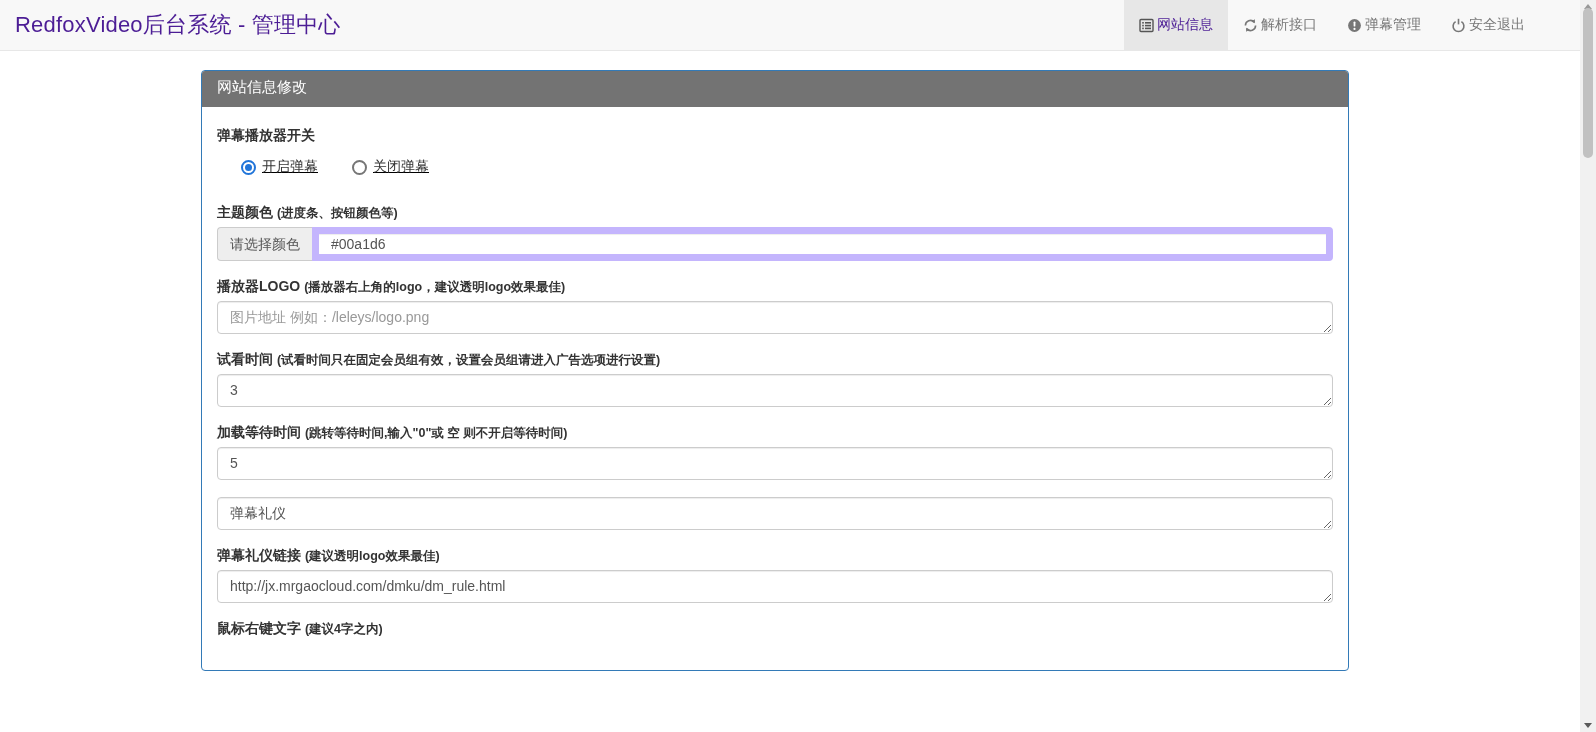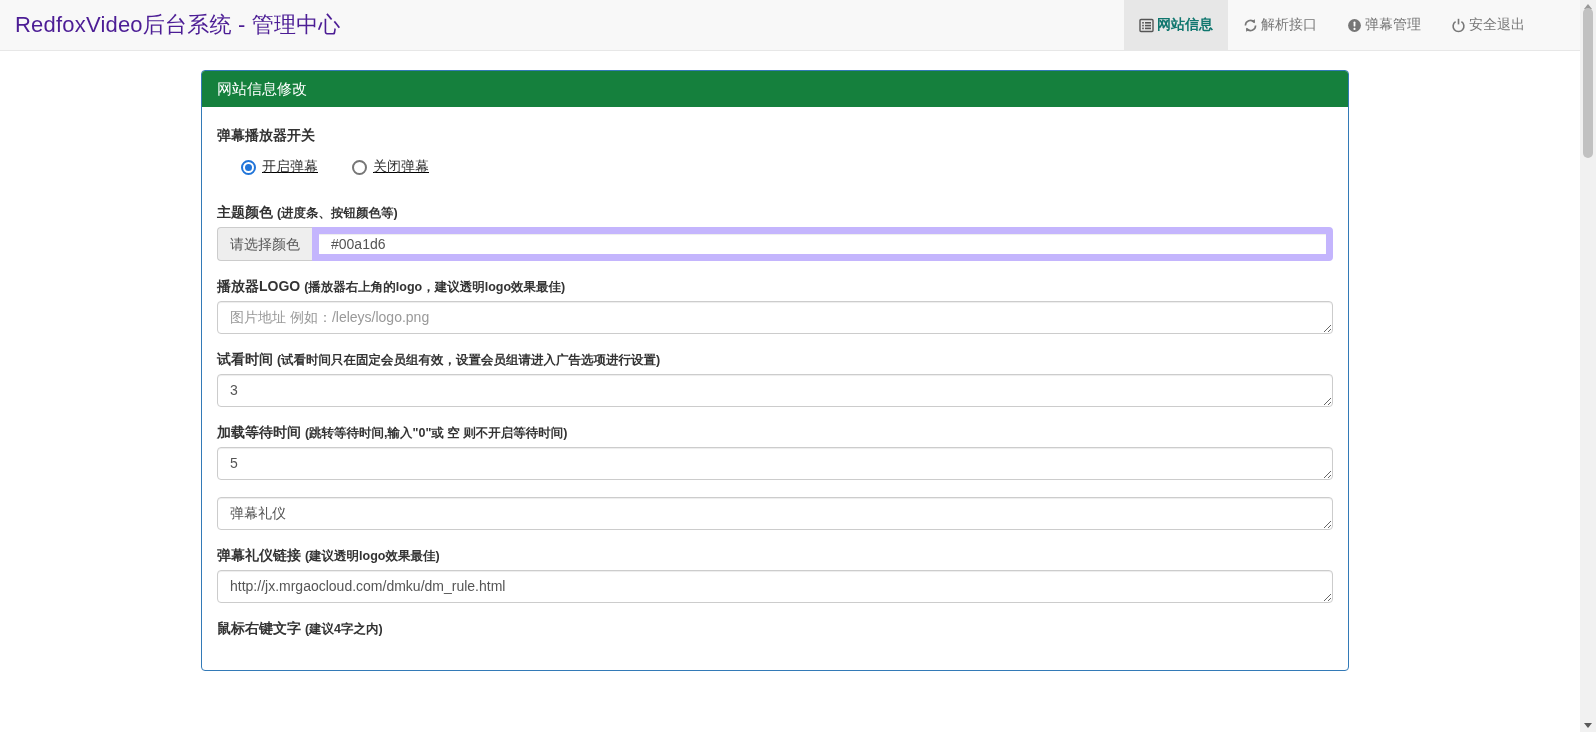--- a/index.html
+++ b/index.html
@@ -27,21 +27,21 @@
   .nav-list {
     display: flex; align-items: stretch;
     height: 50px; margin: 0 40px 0 0; padding: 0; list-style: none;
   }
   .nav-item {
     display: flex; align-items: center; gap: 3px;
     padding: 0 15px;
     font-size: 14px; color: #777;
     cursor: pointer; white-space: nowrap;
   }
-  .nav-item.active { background: #e7e7e7; color: #0f766e; font-weight: bold; }
+  .nav-item.active { background: #e7e7e7; color: #4c1d95; }
   .nav-icon { display: inline-flex; width: 15px; height: 15px; }
   .nav-icon svg { width: 15px; height: 15px; }
   
   .scrollbar {
     position: fixed; top: 0; right: 0;
     width: 16px; height: 732px;
     background: #f1f1f1;
   }
   .scroll-thumb {
     position: absolute; top: 8px; left: 3px;
@@ -62,26 +62,27 @@
   }
   
   .panel {
     width: 1148px;
     margin: 19px 0 0 201px;
     border: 1px solid #337ab7;
     border-radius: 4px;
     background: #fff;
   }
   .panel-heading {
-    background: #15803d;
+    background: #737373;
     color: #fff;
     font-size: 15px;
     padding: 8px 15px;
     line-height: 20px;
     border-radius: 3px 3px 0 0;
+    font-family: Liberation Mono, monospace;
   }
   .panel-body { padding: 20px 15px 15px; }
   
   .form-group { margin-bottom: 17px; }
   .form-label {
     display: block;
     font-weight: 700; font-size: 14px; color: #333;
     line-height: 17px; margin-bottom: 5px;
     white-space: nowrap;
   }

